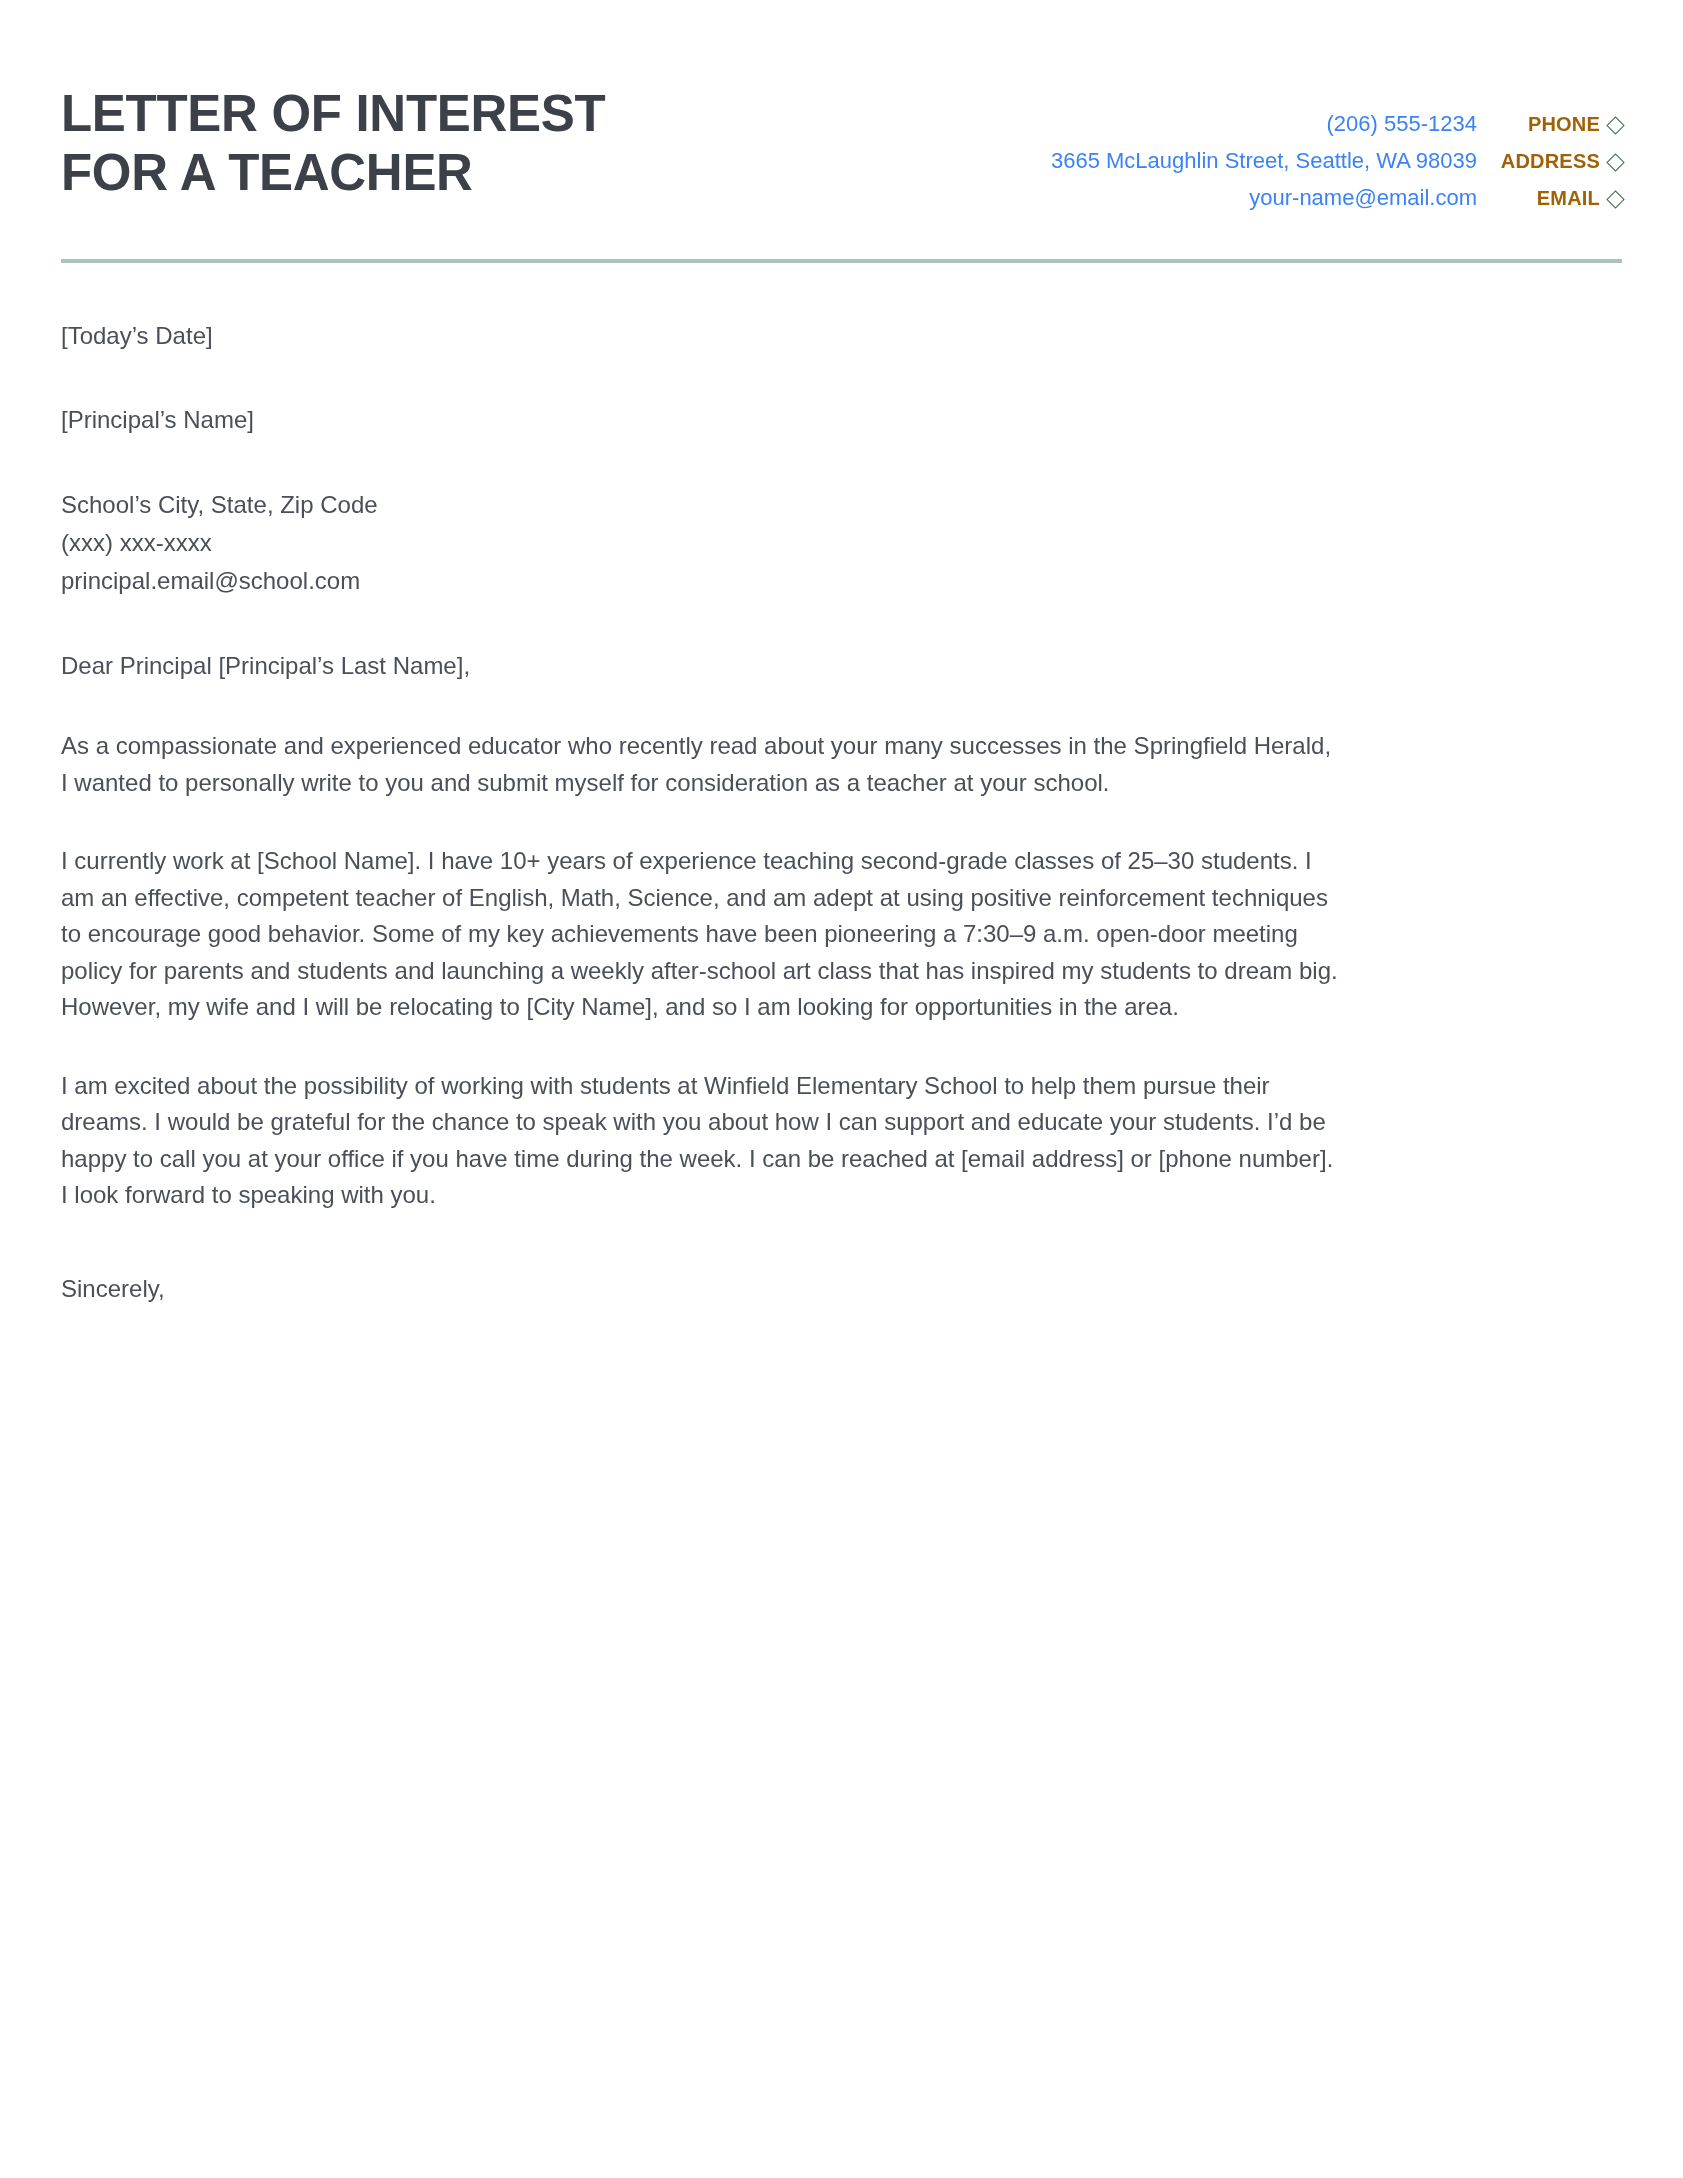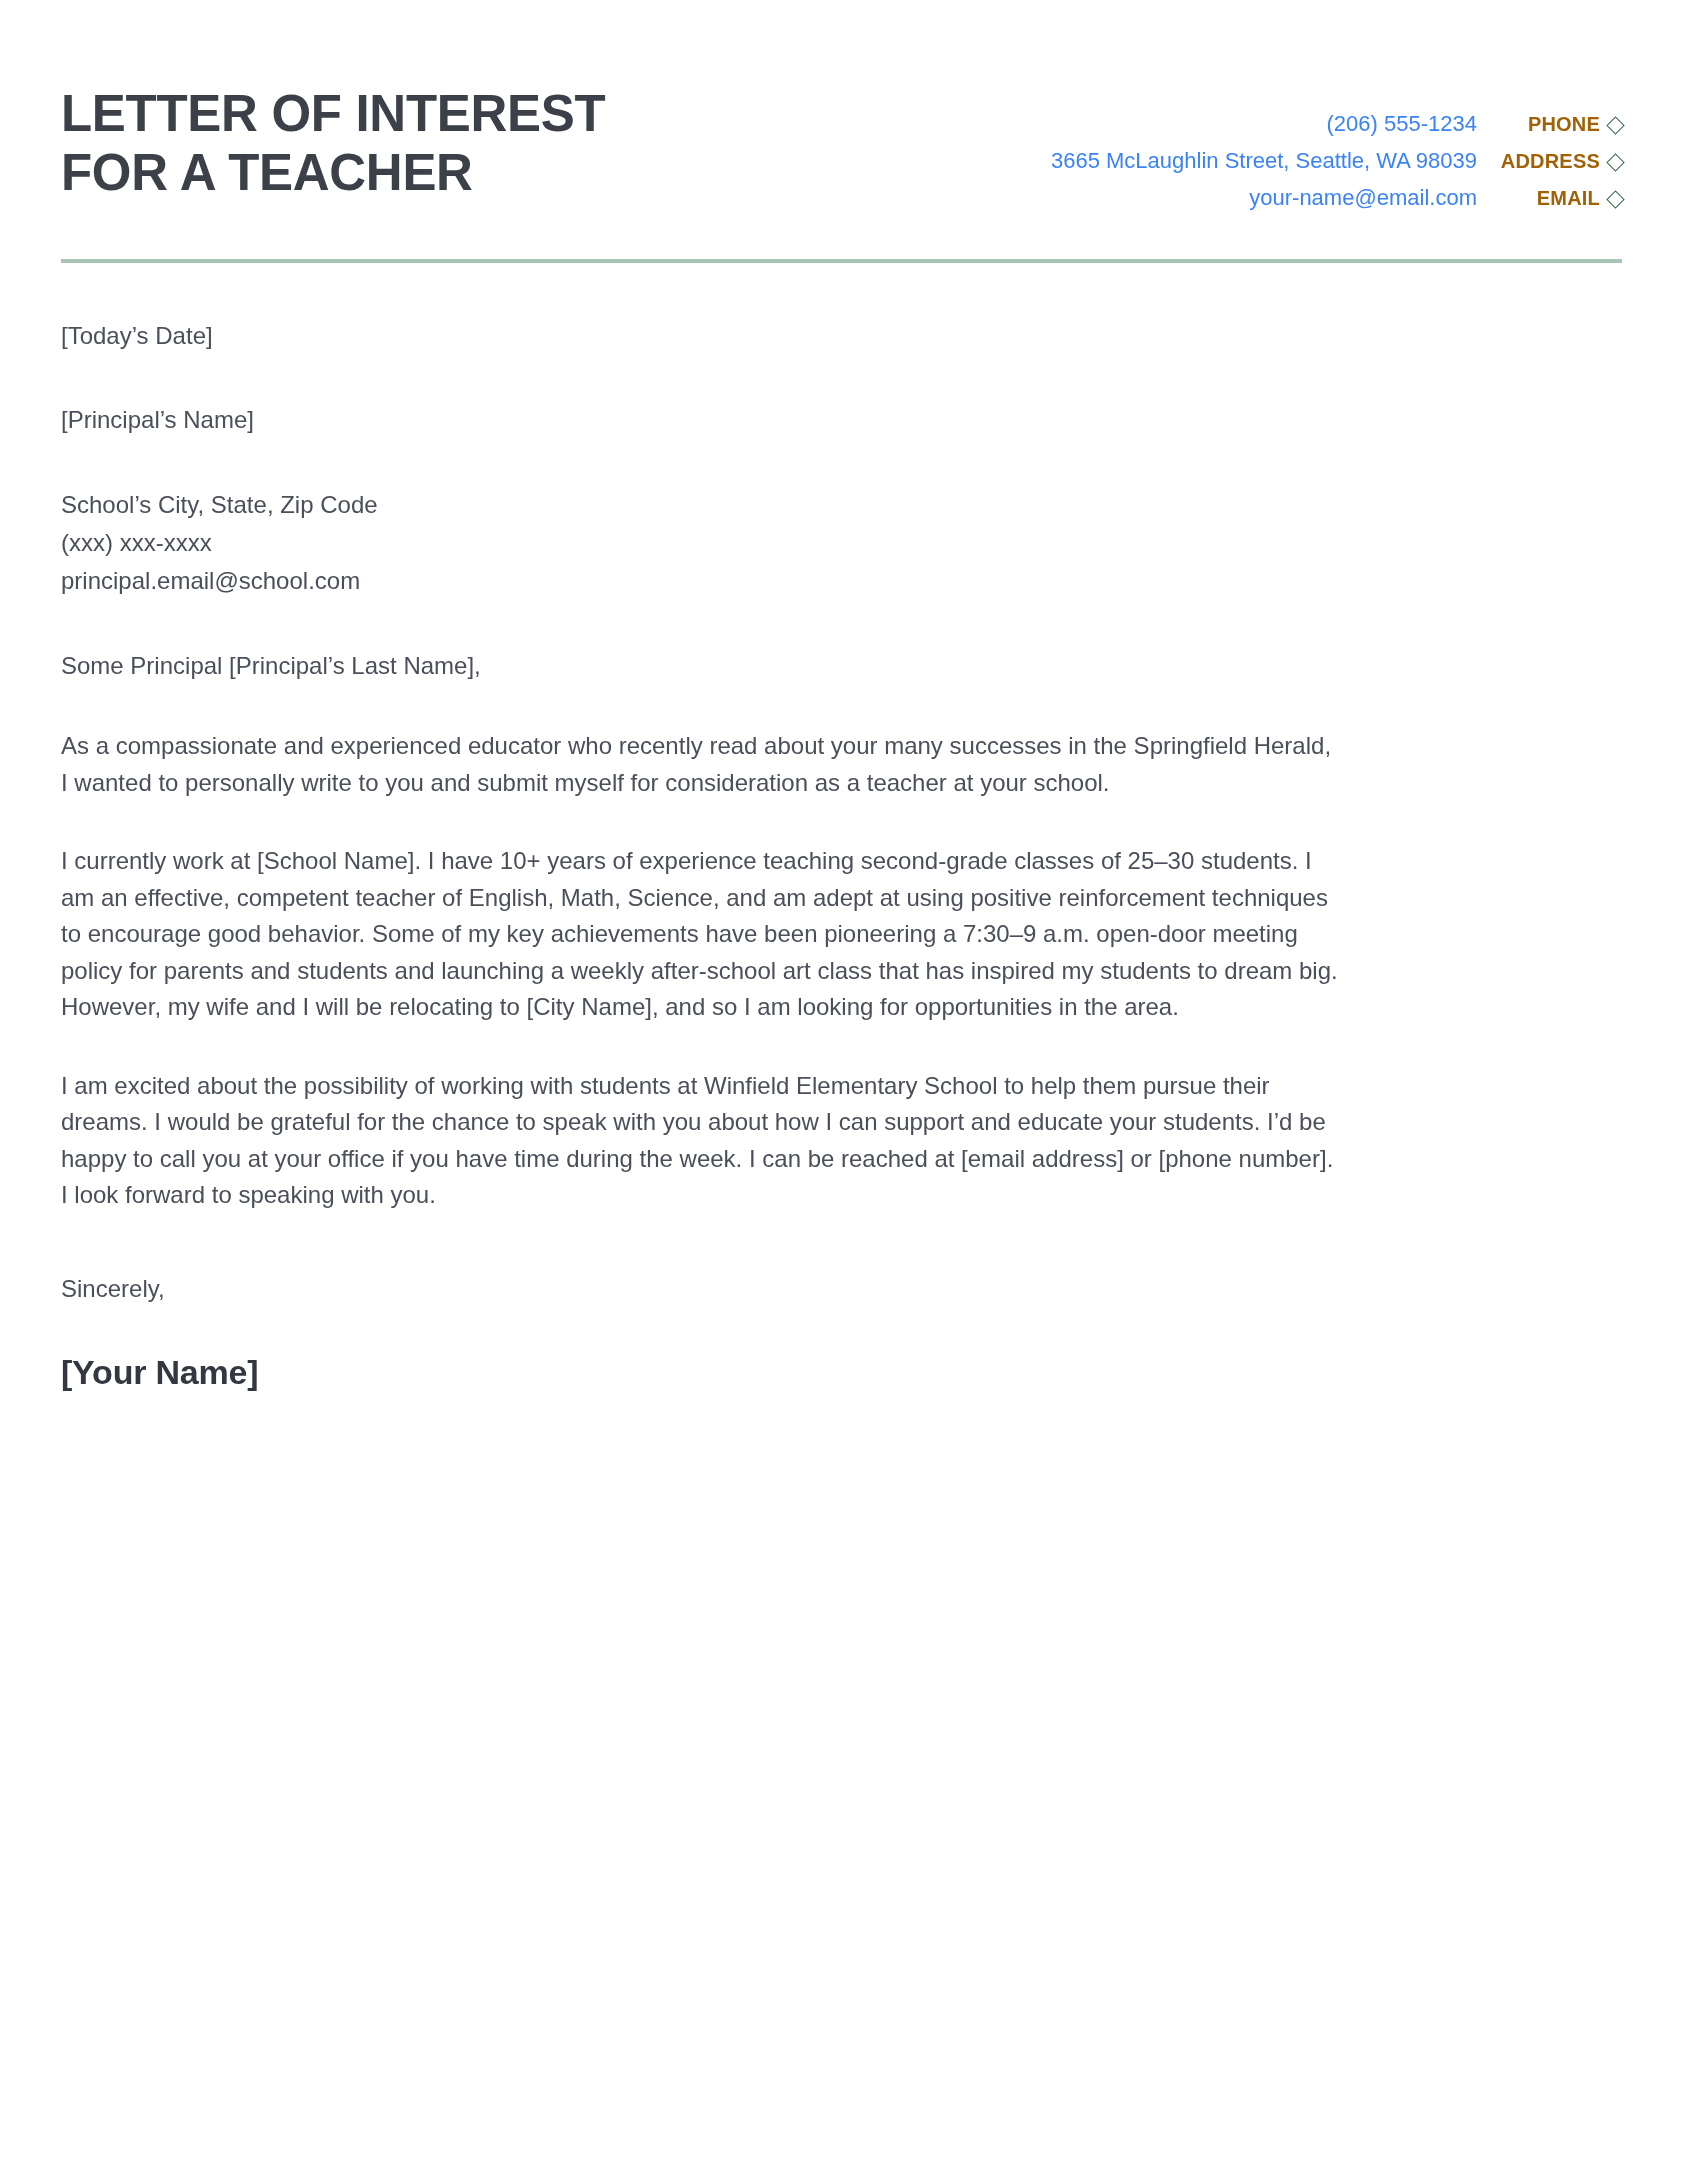--- a/index.html
+++ b/index.html
@@ -195,28 +195,27 @@
     <p class="meta-line">[Today’s Date]</p>
 
     <p class="meta-line">[Principal’s Name]</p>
 
     <div class="meta-group">
       <div>School’s City, State, Zip Code</div>
       <div>(xxx) xxx-xxxx</div>
       <div>principal.email@school.com</div>
     </div>
 
-    <p class="salutation">Some Principal [Principal’s Last Name],</p>
+    <p class="salutation">Dear Principal [Principal’s Last Name],</p>
 
     <p class="para">As a compassionate and experienced educator who recently read about your many successes in the Springfield Herald, I wanted to personally write to you and submit myself for consideration as a teacher at your school.</p>
 
     <p class="para">I currently work at [School Name]. I have 10+ years of experience teaching second-grade classes of 25–30 students. I am an effective, competent teacher of English, Math, Science, and am adept at using positive reinforcement techniques to encourage good behavior. Some of my key achievements have been pioneering a 7:30–9 a.m. open-door meeting policy for parents and students and launching a weekly after-school art class that has inspired my students to dream big. However, my wife and I will be relocating to [City Name], and so I am looking for opportunities in the area.</p>
 
     <p class="para">I am excited about the possibility of working with students at Winfield Elementary School to help them pursue their dreams. I would be grateful for the chance to speak with you about how I can support and educate your students. I’d be happy to call you at your office if you have time during the week. I can be reached at [email address] or [phone number]. I look forward to speaking with you.</p>
 
     <p class="closing">Sincerely,</p>
 
-    <div class="signature">[Your Name]</div>
 
   </div>
 
 </div>
 
 
 </body></html>

